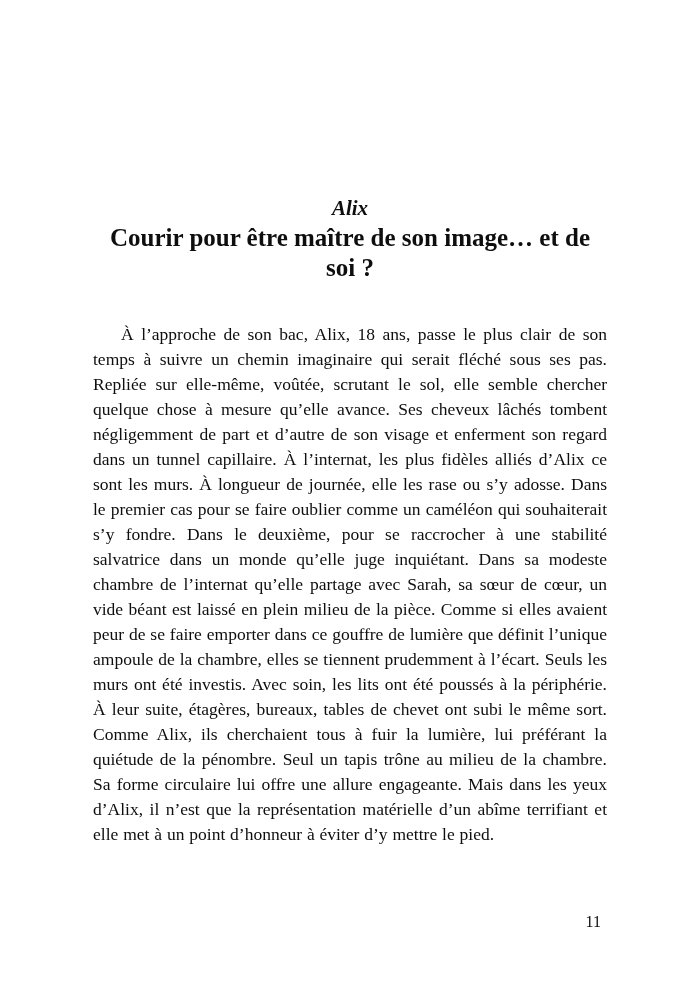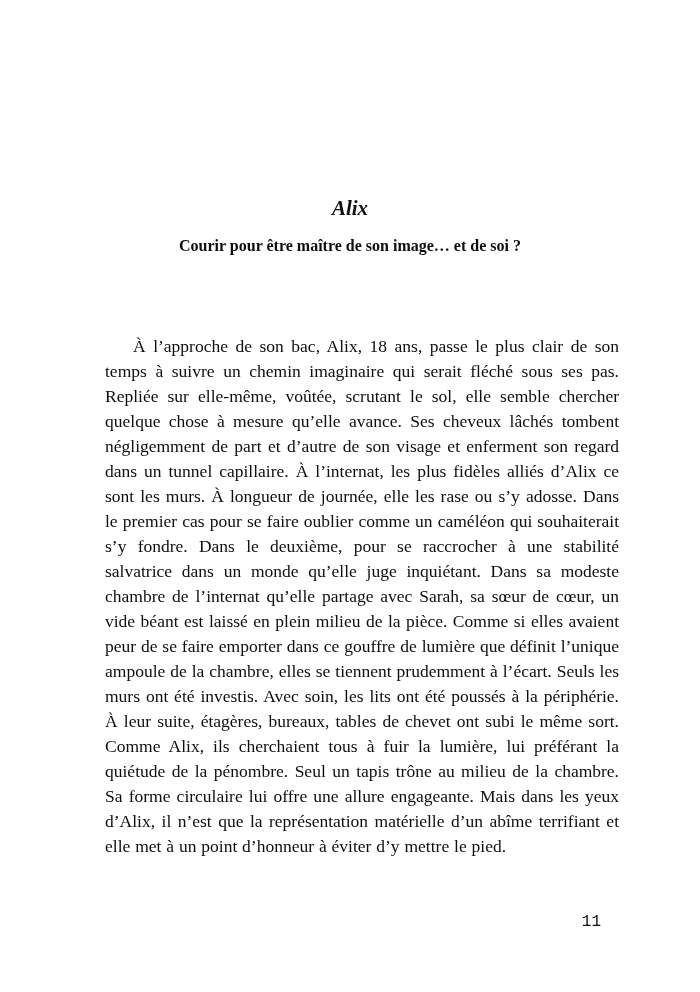--- a/index.html
+++ b/index.html
@@ -30,44 +30,43 @@
     text-align: center;
     font-weight: 700;
   }
   .chapter-title {
     font-size: 21px;
     line-height: 30px;
     margin: 0;
     font-style: italic;
   }
   .chapter-subtitle {
-    font-size: 16px;
+    font-size: 25px;
     line-height: 30px;
-    margin: 8px;
+    margin: 0;
   }
   .body-text {
     position: absolute;
     top: 322px;
     left: 93px;
     width: 514px;
-    margin: 12px;
+    margin: 0;
     font-size: 17.5px;
     line-height: 25px;
     text-align: justify;
     text-indent: 28px;
     word-spacing: 0.5px;
   }
   .page-number {
     position: absolute;
     top: 912px;
     right: 99px;
     font-size: 16px;
     line-height: 20px;
     text-align: right;
-    font-family: Liberation Mono, monospace;
   }
 </style>
 </head>
 <body style="background: rgb(255, 255, 255); color: rgb(14, 14, 14);">
 
 <div class="sheet">
   <div class="heading">
     <h1 class="chapter-title">Alix</h1>
     <h2 class="chapter-subtitle">Courir pour être maître de son image… et de soi ?</h2>
   </div>

